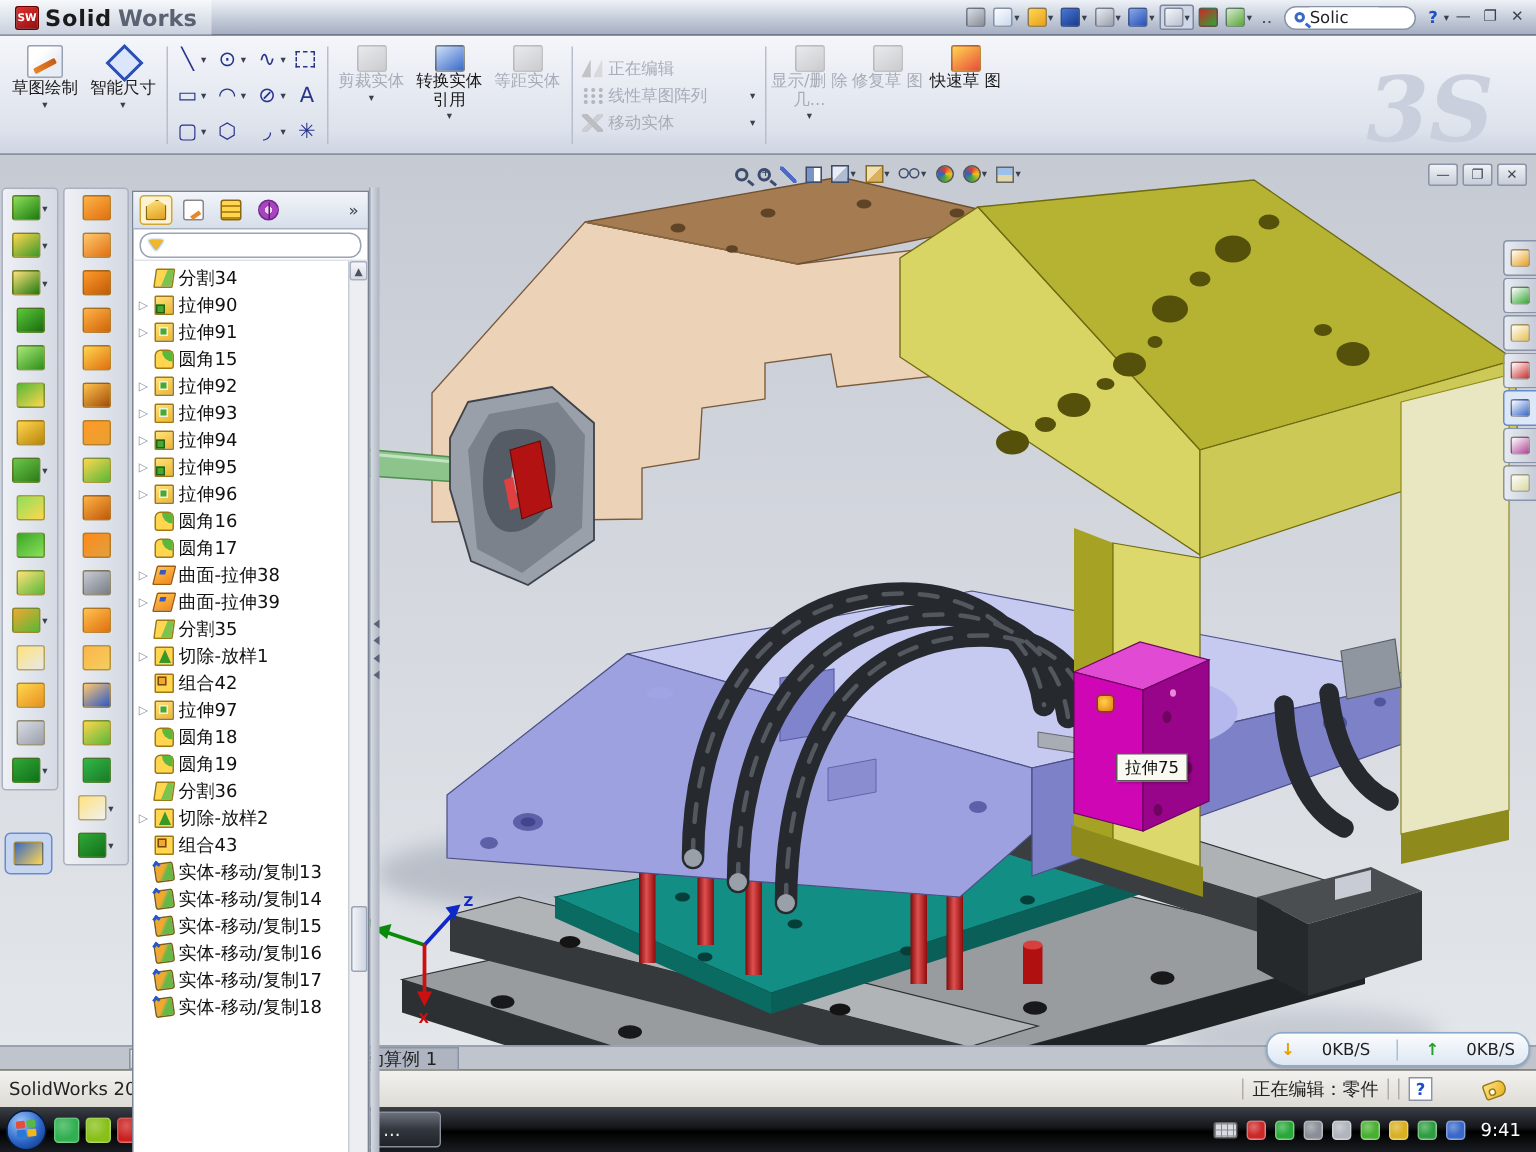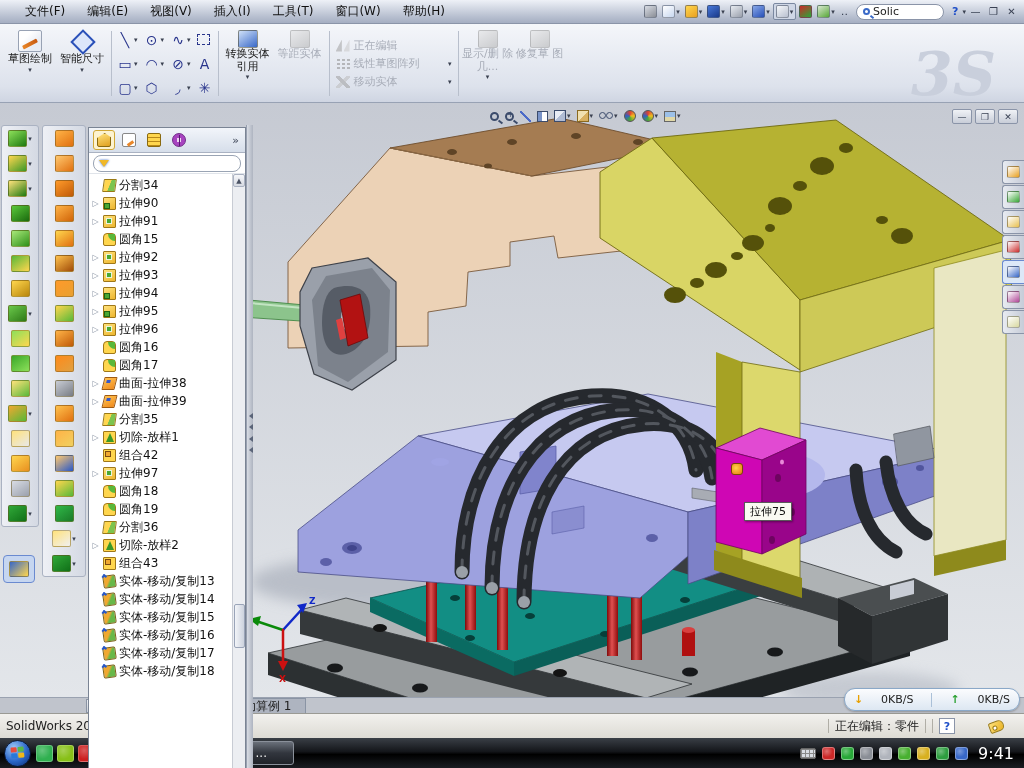--- a/index.html
+++ b/index.html
@@ -154,40 +154,36 @@
   #orbflag{width:13px;height:12px;display:grid;grid-template-columns:6px 6px;grid-template-rows:5px 5px;gap:1px;transform:rotate(-6deg)}
   #orbflag b{border-radius:1px}
   .ql{width:17px;height:17px;border-radius:3px;flex:none;border:1px solid rgba(255,255,255,.25)}
   #tb-chev{color:#6ab0e8;font-size:12px;padding:0 2px}
   .task{width:178px;height:24px;border-radius:3px;border:1px solid #5a5f68;background:linear-gradient(#4a4f58,#23262c 50%,#17191d);display:flex;align-items:center;gap:5px;padding:0 6px;color:#f0f0f0;font-size:12px;white-space:nowrap;overflow:hidden}
   .task.active{background:linear-gradient(#6a707a,#32363e 50%,#202329);border-color:#8a909a}
   .task .tic{width:15px;height:15px;border-radius:2px;flex:none}
   #tray{margin-left:auto;display:flex;align-items:center;gap:6px;padding-right:6px}
   #kbicon{width:16px;height:11px;background:#d8dce2;border-radius:2px;background-image:linear-gradient(90deg,#888 1px,transparent 1px),linear-gradient(#888 1px,transparent 1px);background-size:4px 4px;border:1px solid #666}
   .trayic{width:13px;height:13px;border-radius:3px;border:1px solid rgba(255,255,255,.35)}
-  #clock{color:#fff;font-size:16px;padding-left:4px}
+  #clock{color:#fff;font-size:12px;padding-left:4px}
   
   #netoverlay{position:absolute;left:844px;top:688px;width:176px;height:23px;background:linear-gradient(#fbfcfe,#dde7f2);border:1px solid #8aa8c8;border-radius:11px;display:flex;align-items:center;justify-content:space-around;font-size:11px;color:#222;z-index:9;box-shadow:0 1px 2px rgba(0,0,0,.25)}
   #netoverlay .dn{color:#e8a000;font-weight:bold}
   #netoverlay .up{color:#28a030;font-weight:bold}
   #netoverlay .ndiv{width:1px;height:14px;background:#aac0d8}
 </style>
 </head>
 <body>
 
 <div id="titlebar">
-  <div id="menu-bar">
-      <div class="mi">文件(F)</div>
-      <div class="mi">编辑(E)</div>
-      <div class="mi">视图(V)</div>
-      <div class="mi">插入(I)</div>
-      <div class="mi">工具(T)</div>
-      <div class="mi">窗口(W)</div>
-      <div class="mi">帮助(H)</div>
-    </div>
+  <div id="logo">
+    <div class="swcube">SW</div>
+    <b>Solid</b>
+      <span class="lt">Works</span>
+  </div>
   <div id="tb-icons">
       <span class="tbi">
         <span class="ic" style="background:linear-gradient(145deg,#d8dce4,#8a8e96)"></span>
       </span>
       <span class="tbi">
         <span class="ic" style="background:linear-gradient(145deg,#ffffff,#c8d8f0)"></span>
         <span class="dd">▾</span>
       </span>
       <span class="tbi">
         <span class="ic" style="background:linear-gradient(145deg,#ffd64e,#e8a020)"></span>
@@ -282,20 +278,25 @@
       <span class="sgi">
         <span class="gl">◞</span>
         <span class="dd">▾</span>
       </span>
       <span class="sgi">
         <span class="gl">✳</span>
       </span>
     </div>
   <div class="rsep"></div>
   <div id="midbtns" style="display:flex">
+      <div class="bigbtn dis">
+        <span class="gic" style="width:20px;height:18px;background:linear-gradient(145deg,#dfe2e8,#aab0ba)"></span>
+        <span>剪裁实体</span>
+        <span class="dd">▾</span>
+      </div>
       <div class="bigbtn">
         <span class="gic" style="width:20px;height:18px;background:linear-gradient(145deg,#cfe0f8,#3868c8)"></span>
         <span>转换实体引用</span>
         <span class="dd">▾</span>
       </div>
       <div class="bigbtn dis">
         <span class="gic" style="width:20px;height:18px;background:linear-gradient(145deg,#dfe2e8,#aab0ba)"></span>
         <span>等距实体</span>
       </div>
     </div>
@@ -319,20 +320,24 @@
   <div class="rsep"></div>
   <div id="rightbtns" style="display:flex">
       <div class="bigbtn dis">
         <span class="gic" style="width:20px;height:18px;background:linear-gradient(145deg,#dfe2e8,#aab0ba)"></span>
         <span>显示/删 除几...</span>
         <span class="dd">▾</span>
       </div>
       <div class="bigbtn dis">
         <span class="gic" style="width:20px;height:18px;background:linear-gradient(145deg,#dfe2e8,#aab0ba)"></span>
         <span>修复草 图</span>
+      </div>
+      <div class="bigbtn">
+        <span class="gic" style="width:20px;height:18px;background:linear-gradient(145deg,#ffd64e,#e84c3c)"></span>
+        <span>快速草 图</span>
       </div>
     </div>
   <div id="watermark">3S</div>
 </div>
 
 <div id="main">
 
   <svg id="modelsvg" viewBox="0 103 1024 594">
     <defs>
       <filter id="blur1" x="-50%" y="-50%" width="200%" height="200%">

